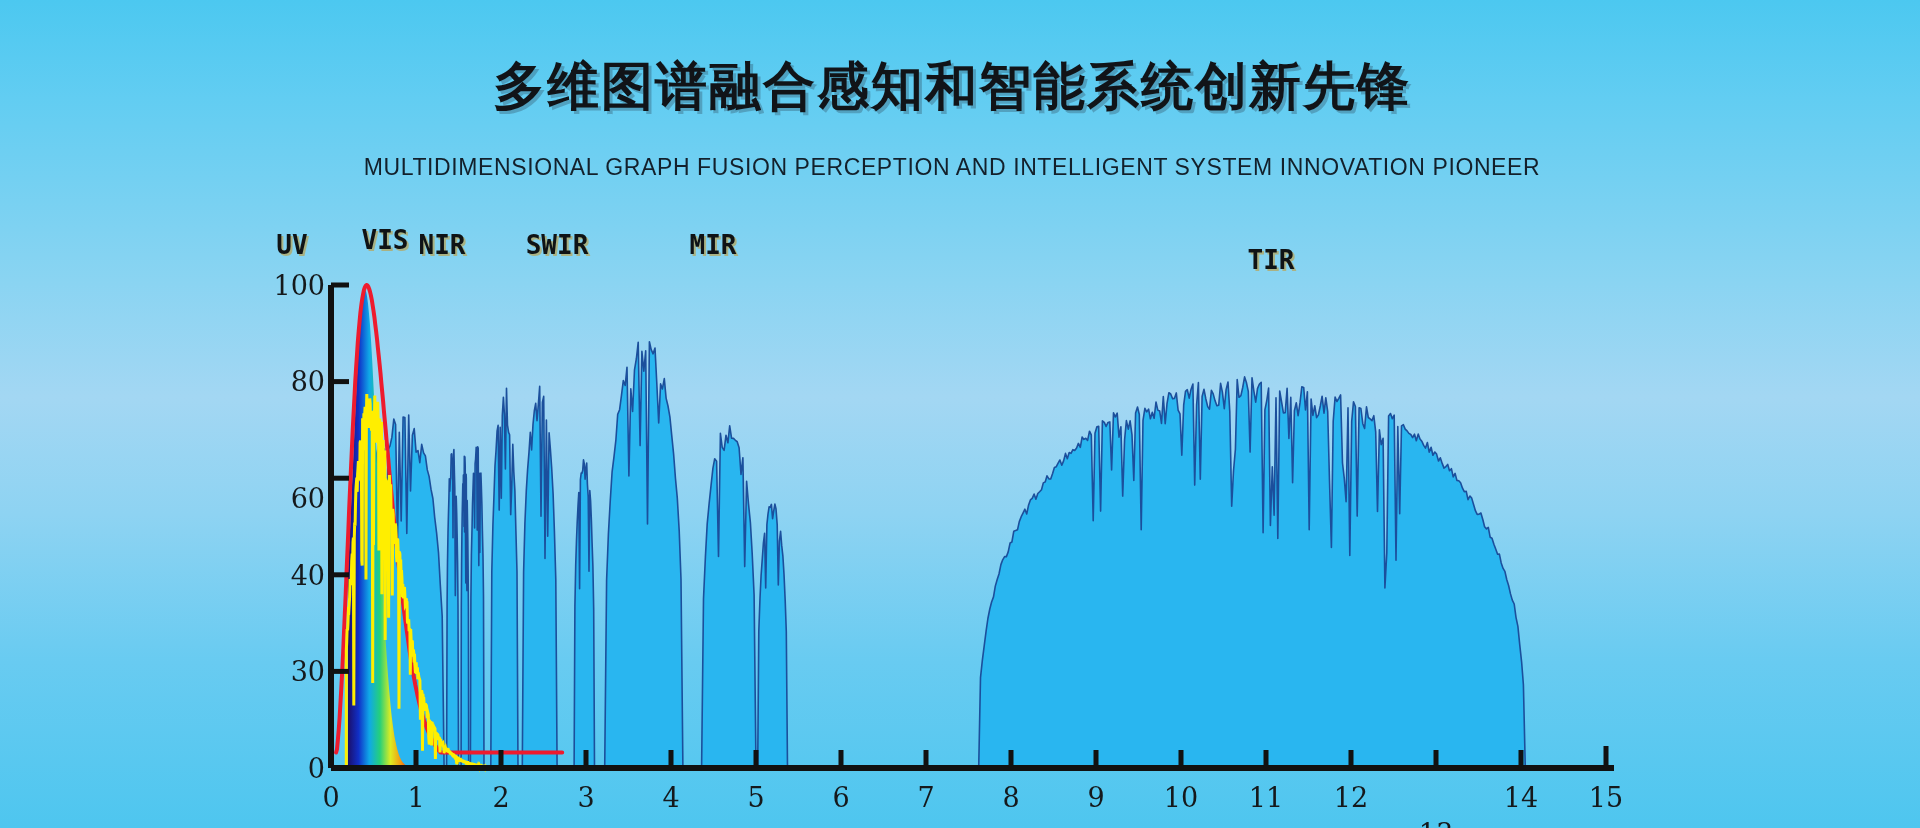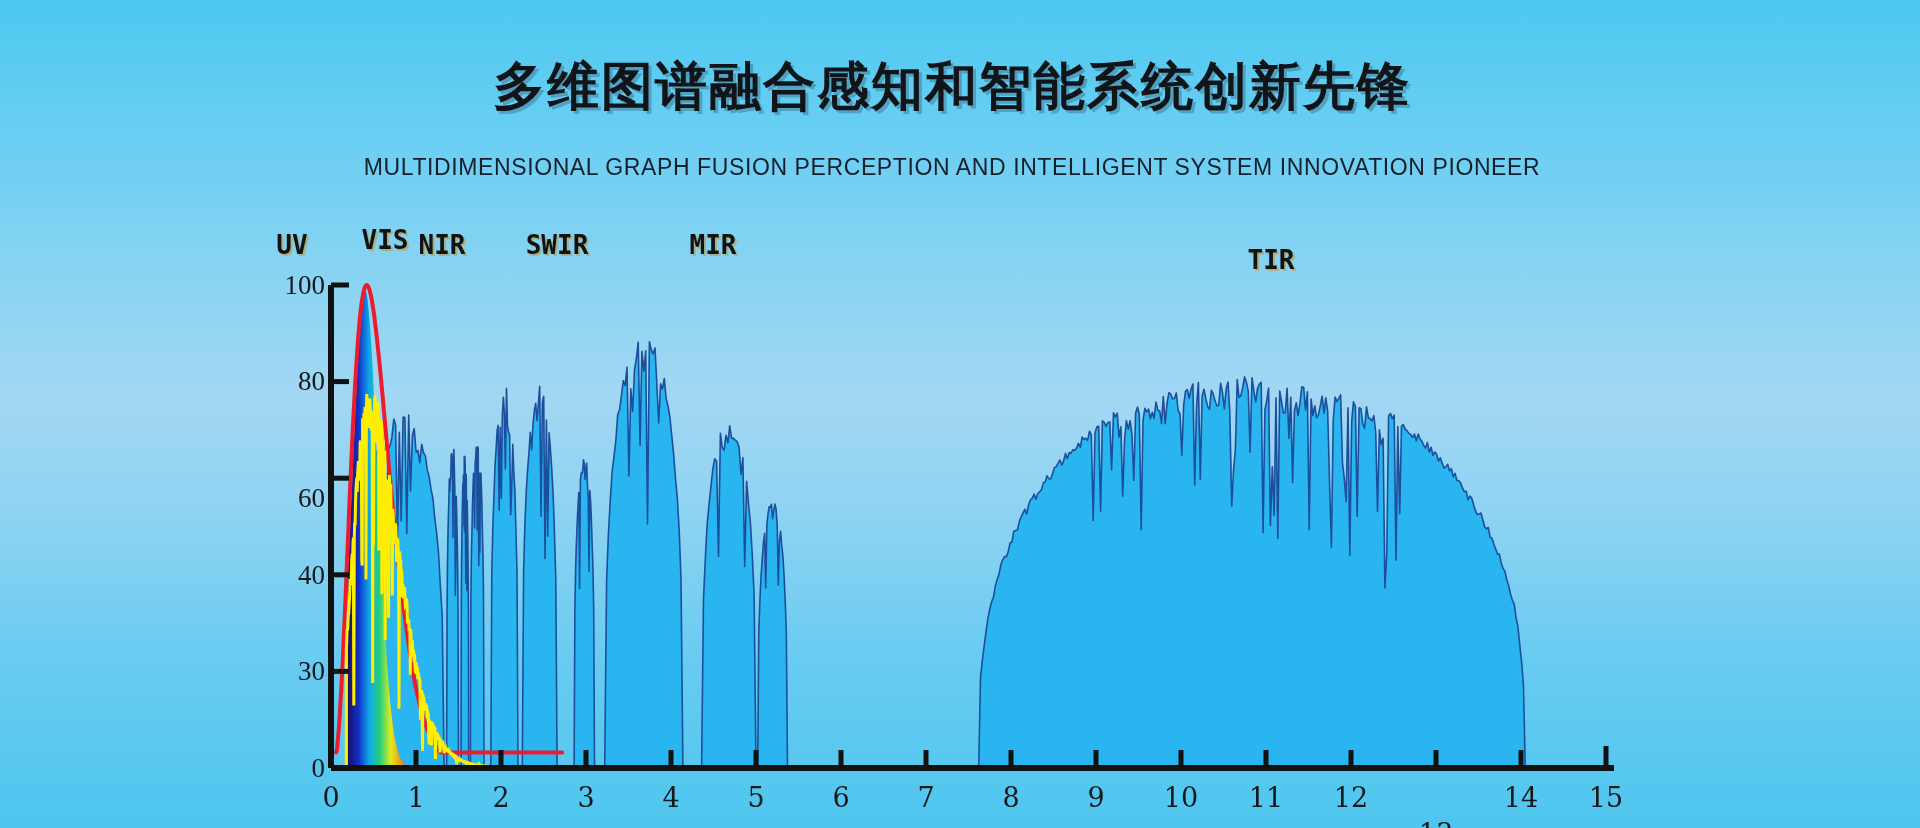--- a/index.html
+++ b/index.html
@@ -51,21 +51,21 @@
   }
 
   .axlbl{
     position:absolute;
     font-family:"DejaVu Serif","Liberation Serif",serif;
     font-size:27px;
     color:#15191c;
     white-space:nowrap;
   }
   .xlbl{transform:translateX(-50%);}
-  .ylbl{transform:translateY(-50%);text-align:right;font-family:Liberation Serif, serif;}
+  .ylbl{transform:translateY(-50%);text-align:right;}
 
   svg{position:absolute;left:0;top:0;}
 </style>
 </head>
 <body>
 
 <div id="stage">
 
   <div class="hdr" id="title">多维图谱融合感知和智能系统创新先锋</div>
   <div class="hdr" id="subtitle">MULTIDIMENSIONAL GRAPH FUSION PERCEPTION AND INTELLIGENT SYSTEM INNOVATION PIONEER</div>

